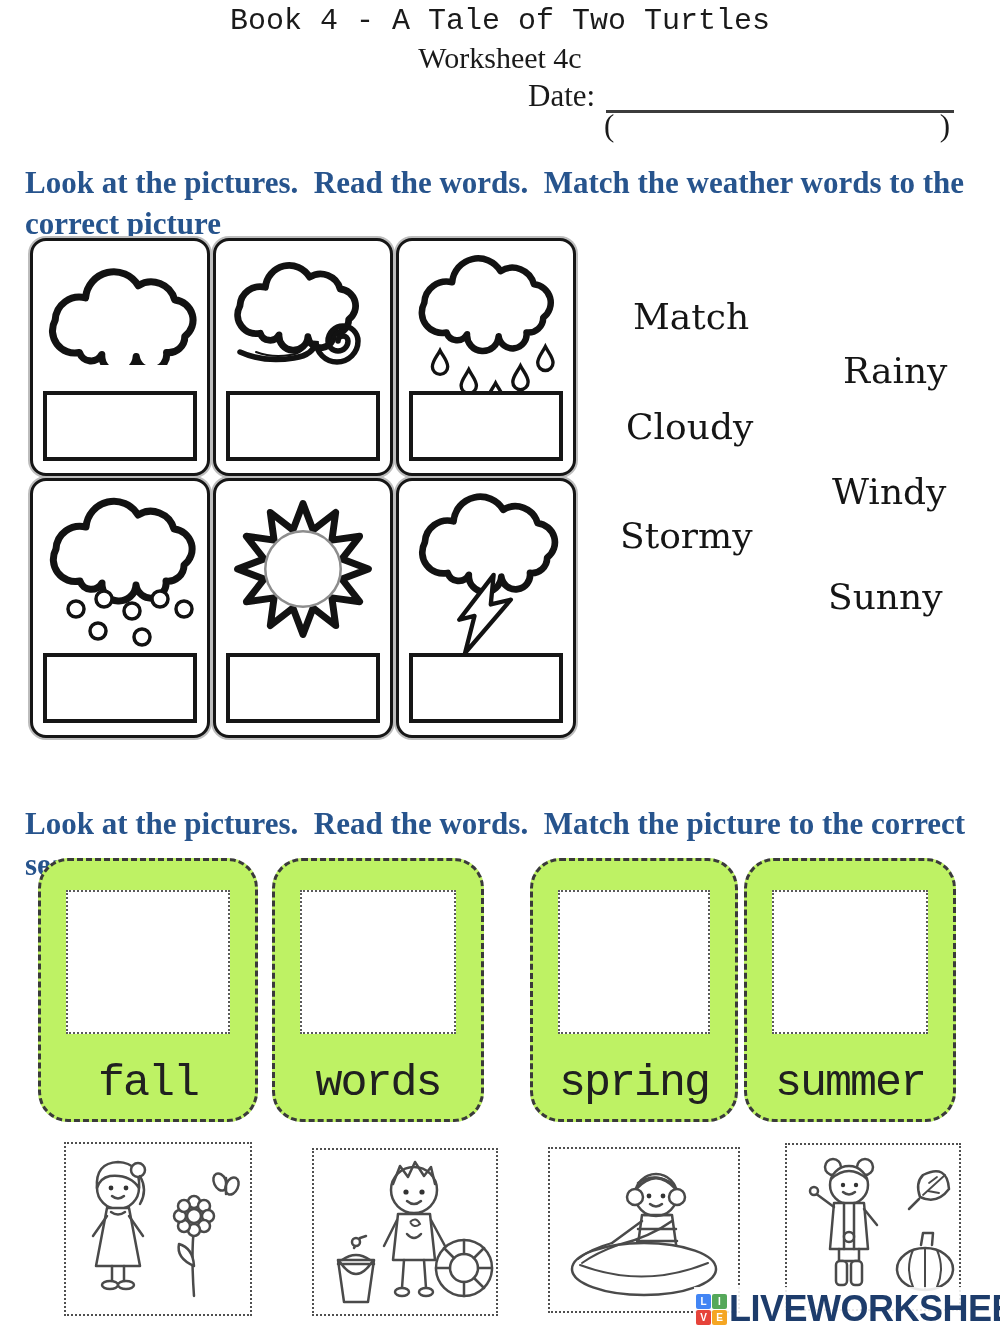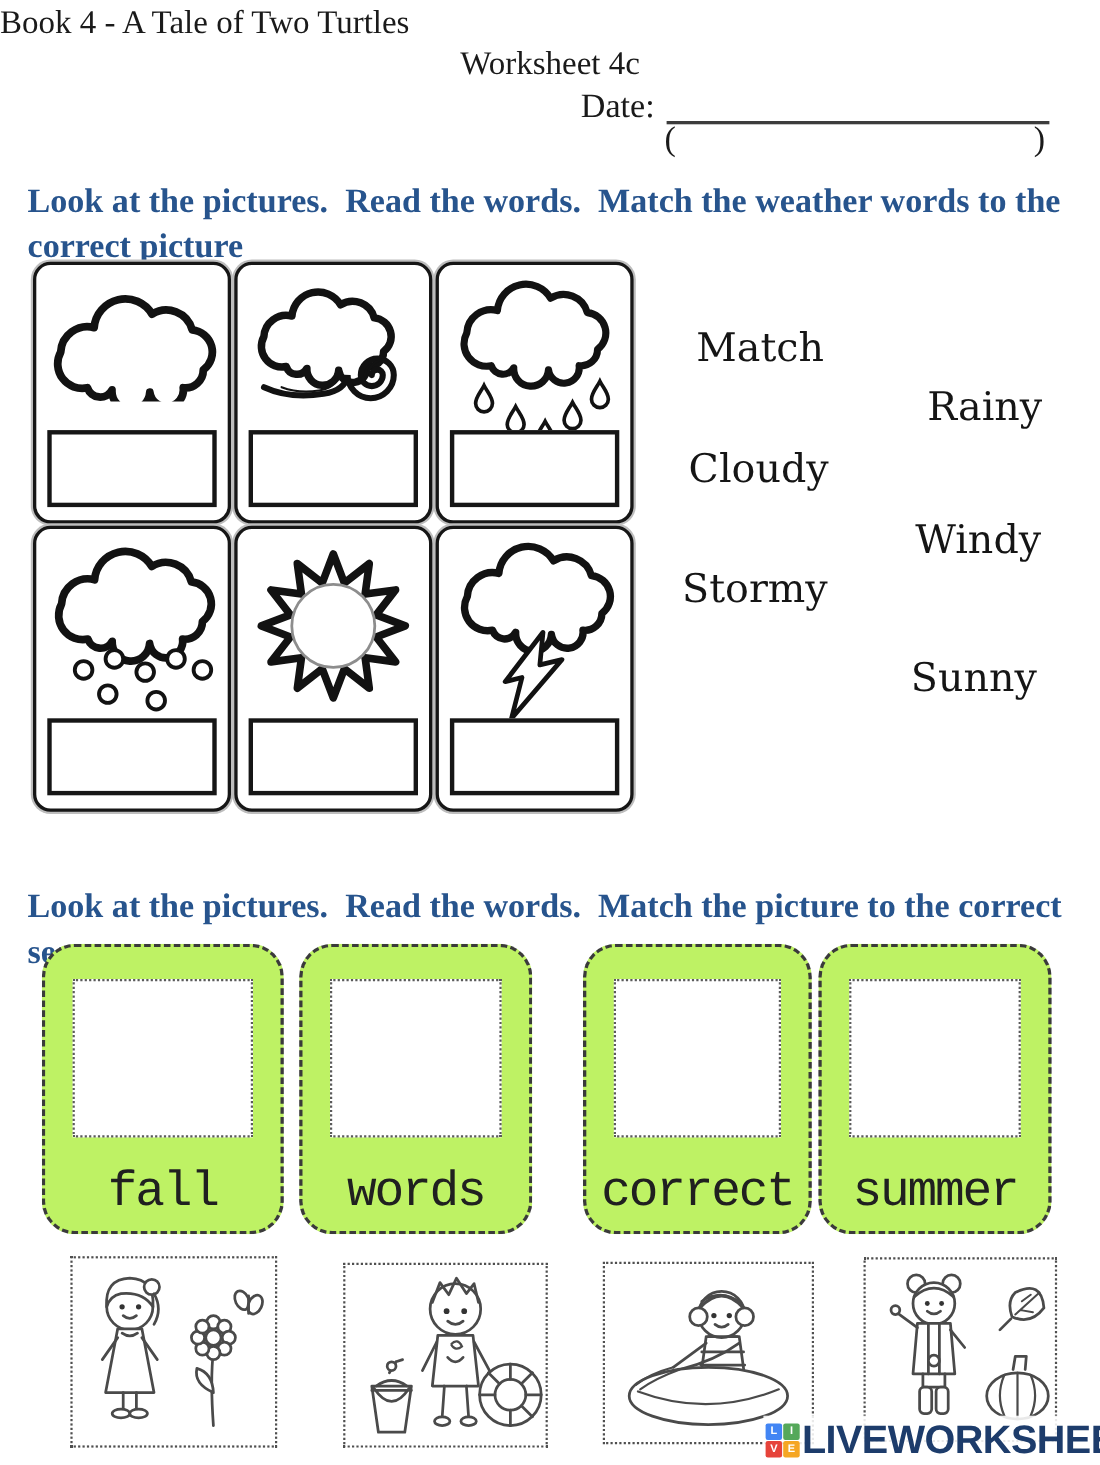--- a/index.html
+++ b/index.html
@@ -2,21 +2,21 @@
 <html><head>
 <meta charset="utf-8">
 <style>
   html,body{margin:0;padding:0;background:#e8e8e8;}
   .page{
     position:relative;width:1000px;height:1332px;margin:0 auto;
     background:#ffffff;overflow:hidden;
     font-family:"Liberation Serif","DejaVu Serif",serif;color:#1a1a1a;
   }
   
-  .title-line1{position:absolute;top:4px;left:0;width:100%;font-size:30px;}
+  .title-line1{position:absolute;top:4px;left:0;width:100%;text-align:center;font-size:30px;font-family:Liberation Mono, monospace;}
   .title-line2{position:absolute;top:41px;left:0;width:100%;text-align:center;font-size:30px;}
   .date-label{position:absolute;top:78px;left:528px;font-size:31px;}
   .date-line{position:absolute;top:76px;left:606px;width:348px;height:34px;border-bottom:3px solid #3c3c3c;}
   .paren-line{position:absolute;top:108px;left:604px;width:346px;display:flex;justify-content:space-between;font-size:31px;}
   
   .instruction{
     position:absolute;left:25px;width:960px;margin:0;
     font-size:31px;font-weight:bold;line-height:1.32;color:#27548D;
   }
   .instr1{top:163px;}
@@ -141,35 +141,35 @@
       <path d="M86 94 L50 141 L66 137 L56 176 L104 120 L83 125 Z" fill="#fff" stroke="#121212" stroke-width="4.5" stroke-linejoin="round"></path>
     </svg>
     <div class="answer-box"></div>
   </div>
 
   <span class="wword" style="left:633px;top:296px;">Match</span>
   <span class="wword" style="left:843px;top:350px;">Rainy</span>
   <span class="wword" style="left:626px;top:406px;">Cloudy</span>
   <span class="wword" style="left:832px;top:471px;">Windy</span>
   <span class="wword" style="left:620px;top:515px;">Stormy</span>
-  <span class="wword" style="left:828px;top:596px;">Sunny</span>
+  <span class="wword" style="left:828px;top:576px;">Sunny</span>
 
   <p class="instruction instr2">Look at the pictures.&nbsp; Read the words.&nbsp; Match the picture to the correct season.</p>
 
   <div class="scard" style="left:38px;width:214px;">
     <div class="sdrop"></div>
     <div class="slabel">fall</div>
   </div>
   <div class="scard" style="left:272px;width:206px;">
     <div class="sdrop"></div>
     <div class="slabel">words</div>
   </div>
   <div class="scard" style="left:530px;width:202px;">
     <div class="sdrop"></div>
-    <div class="slabel">correct</div>
+    <div class="slabel">spring</div>
   </div>
   <div class="scard" style="left:744px;width:206px;">
     <div class="sdrop"></div>
     <div class="slabel">summer</div>
   </div>
 
   <div class="pbox" style="left:64px;top:1142px;width:184px;height:170px;">
     <svg width="184" height="168" viewBox="0 0 184 168">
       <g fill="#fff" stroke="#4a4a4a" stroke-width="2.5" stroke-linecap="round" stroke-linejoin="round">
         <path d="M128 152 Q125 110 128 84" fill="none"></path>

